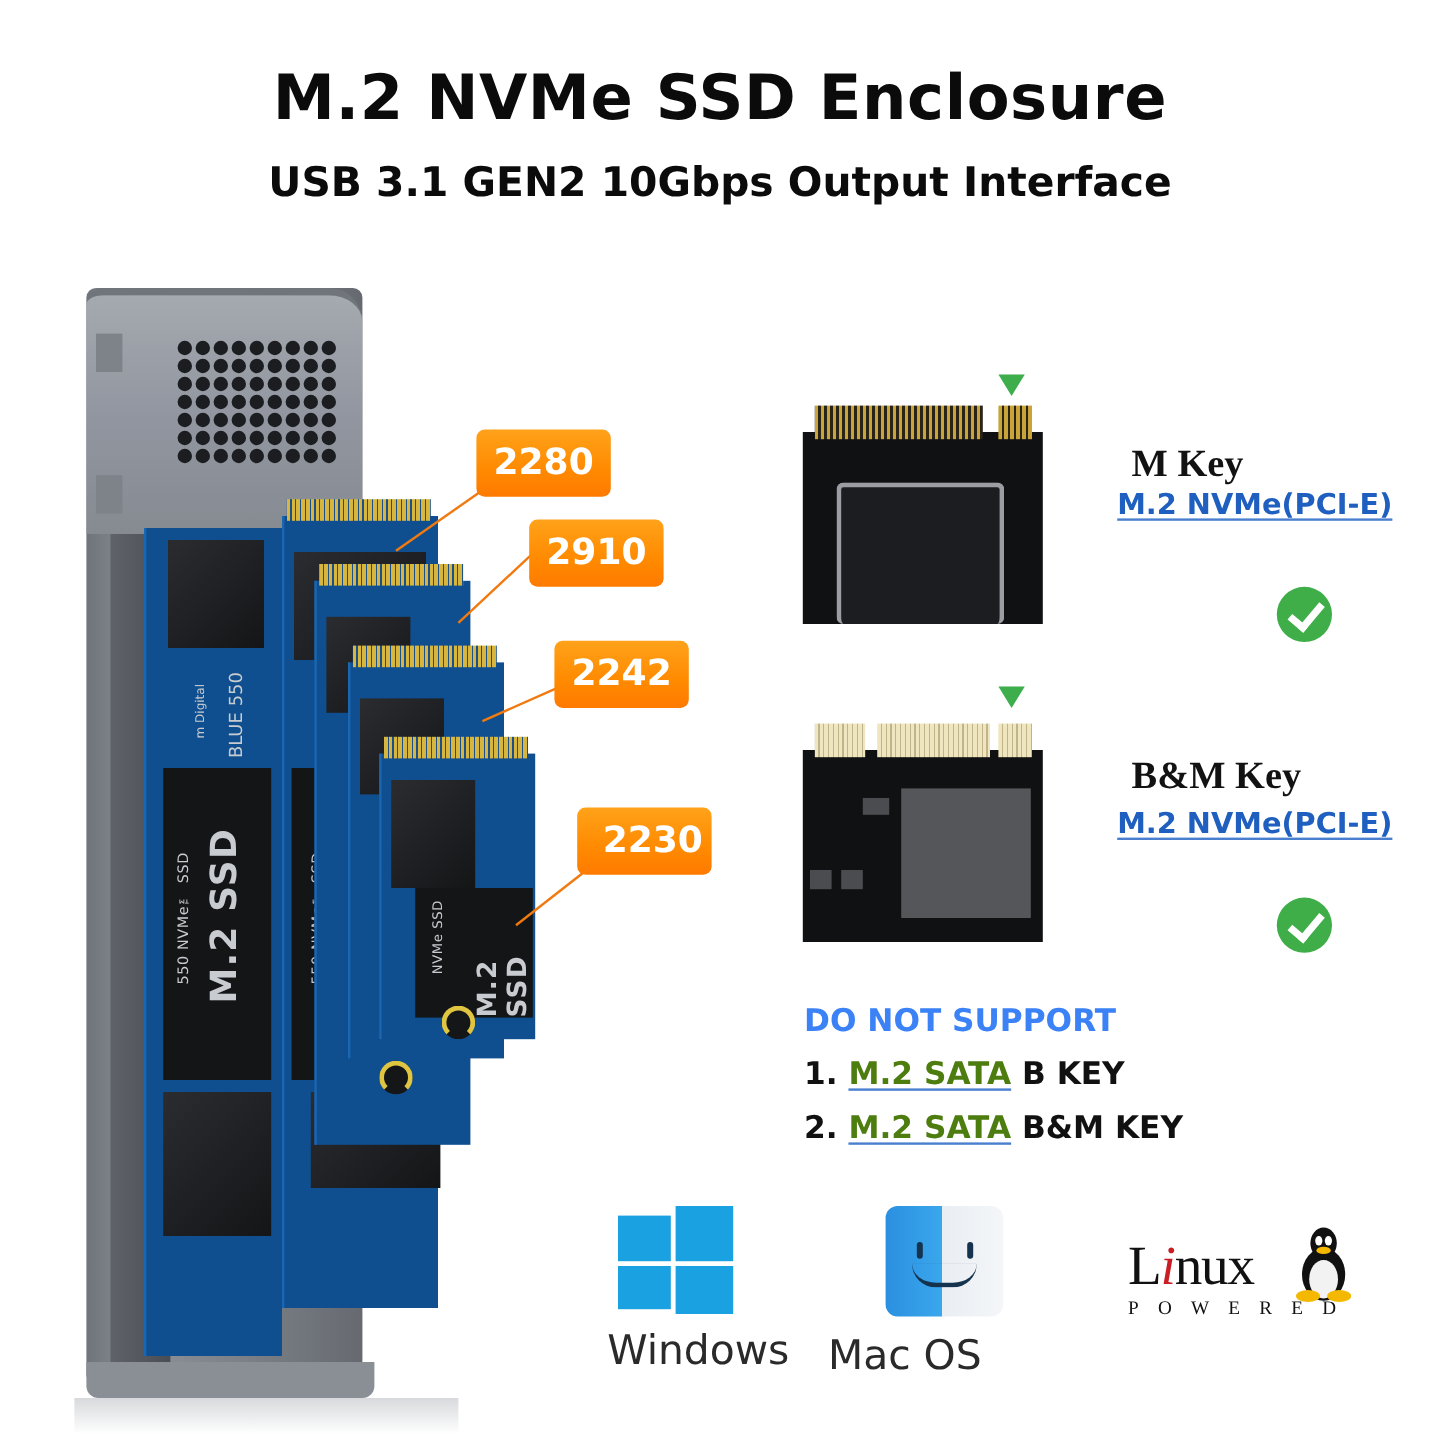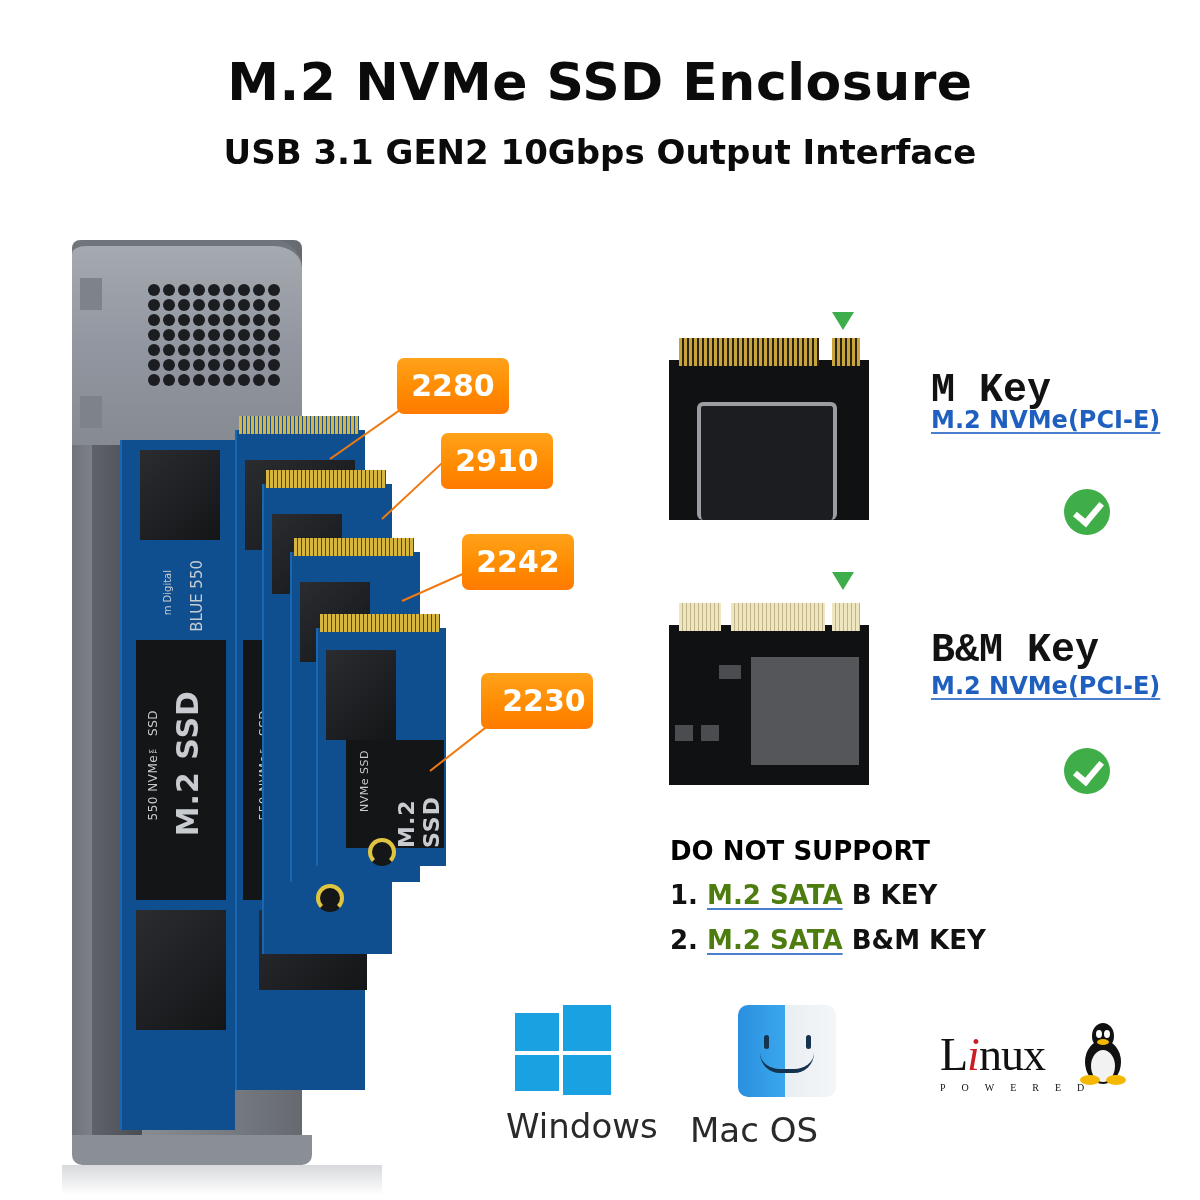--- a/index.html
+++ b/index.html
@@ -49,42 +49,42 @@
 
   
   .keycard { position: absolute; width: 200px; height: 160px; background: #101112; overflow: visible; }
   .keycard .gold { position: absolute; top: -22px; height: 28px; }
   .keycard.m .gold { background: repeating-linear-gradient(90deg, #c8a43a 0 3px, #2a2418 3px 5px); }
   .keycard.bm .gold { background: repeating-linear-gradient(90deg, #efe5bf 0 3px, #bfb48a 3px 4px); }
   .keycard .ctrl { position: absolute; border-radius: 6px; }
   .keycard.m .ctrl { left: 28px; top: 42px; width: 140px; height: 118px; background: #1c1d20; border: 4px solid #9a9da2; border-bottom: none; }
   .keycard.bm .ctrl { left: 82px; top: 32px; width: 108px; height: 108px; background: #545659; border-radius: 0; }
   .tri { position: absolute; width: 0; height: 0; border-left: 11px solid transparent; border-right: 11px solid transparent; border-top: 18px solid #3dae4b; }
-  .key-title { position: absolute; font-family: Liberation Mono, monospace; font-weight: bold; font-size: 40px; color: #121212; }
+  .key-title { position: absolute; font-family: Liberation Serif, serif; font-weight: bold; font-size: 32px; color: #121212; margin-left: 12px; }
   .key-sub { position: absolute; font-weight: bold; font-size: 24px; color: #1f5fbf; text-decoration: underline; text-decoration-color: #4a7fd0; text-underline-offset: 4px; }
   .check { position: absolute; width: 46px; height: 46px; border-radius: 50%; background: #3fae49; }
   .check::after { content: ""; position: absolute; left: 16px; top: 8px; width: 11px; height: 22px;
     border-right: 6px solid #fff; border-bottom: 6px solid #fff; transform: rotate(40deg); }
 
   
-  .ns-head { position: absolute; left: 670px; top: 836px; font-weight: bold; font-size: 26px; color: #000000; }
+  .ns-head { position: absolute; left: 670px; top: 836px; font-weight: bold; font-size: 26px; color: #3b82f6; }
   .ns-row { position: absolute; left: 670px; font-weight: bold; font-size: 26px; color: #111; white-space: nowrap; }
   .ns-row .link { color: #4d7c0f; text-decoration: underline; text-decoration-color: #4a7fd0; text-underline-offset: 4px; }
 
   
   .os-label { position: absolute; font-family: "DejaVu Sans", sans-serif; font-size: 34px; color: #2a2a2a; }
   .win-logo { position: absolute; left: 515px; top: 1005px; width: 96px; height: 90px; }
   .win-logo span { position: absolute; background: #1aa1e1; }
   .mac-logo { position: absolute; left: 738px; top: 1005px; width: 98px; height: 92px; border-radius: 10px; overflow: hidden;
     background: linear-gradient(90deg, #2a8fe0 0%, #3aa7ec 48%, #e9eef3 48%, #f4f6f8 100%); }
   .mac-logo .eye { position: absolute; width: 5px; height: 14px; background: #15324f; border-radius: 3px; top: 30px; }
   .mac-logo .smile { position: absolute; left: 22px; top: 48px; width: 54px; height: 20px; border-bottom: 4px solid #15324f; border-radius: 0 0 30px 30px; }
   .linux-word { position: absolute; left: 940px; top: 1028px; font-family: "Liberation Serif", serif; font-size: 46px; color: #111; letter-spacing: -1px; }
   .linux-word .i { color: #c81e24; font-style: italic; }
-  .linux-powered { position: absolute; left: 940px; top: 1082px; font-family: "Liberation Serif", serif; font-size: 10px; letter-spacing: 16px; color: #111; }
+  .linux-powered { position: absolute; left: 940px; top: 1082px; font-family: "Liberation Serif", serif; font-size: 16px; letter-spacing: 16px; color: #111; }
   .tux { position: absolute; left: 1080px; top: 1022px; width: 46px; height: 64px; }
 </style>
 </head>
 <body>
 
 <div class="title">M.2 NVMe SSD Enclosure</div>
 <div class="subtitle">USB 3.1 GEN2 10Gbps Output Interface</div>
 
 <div class="enclosure">
   <div class="enc-shadow"></div>

